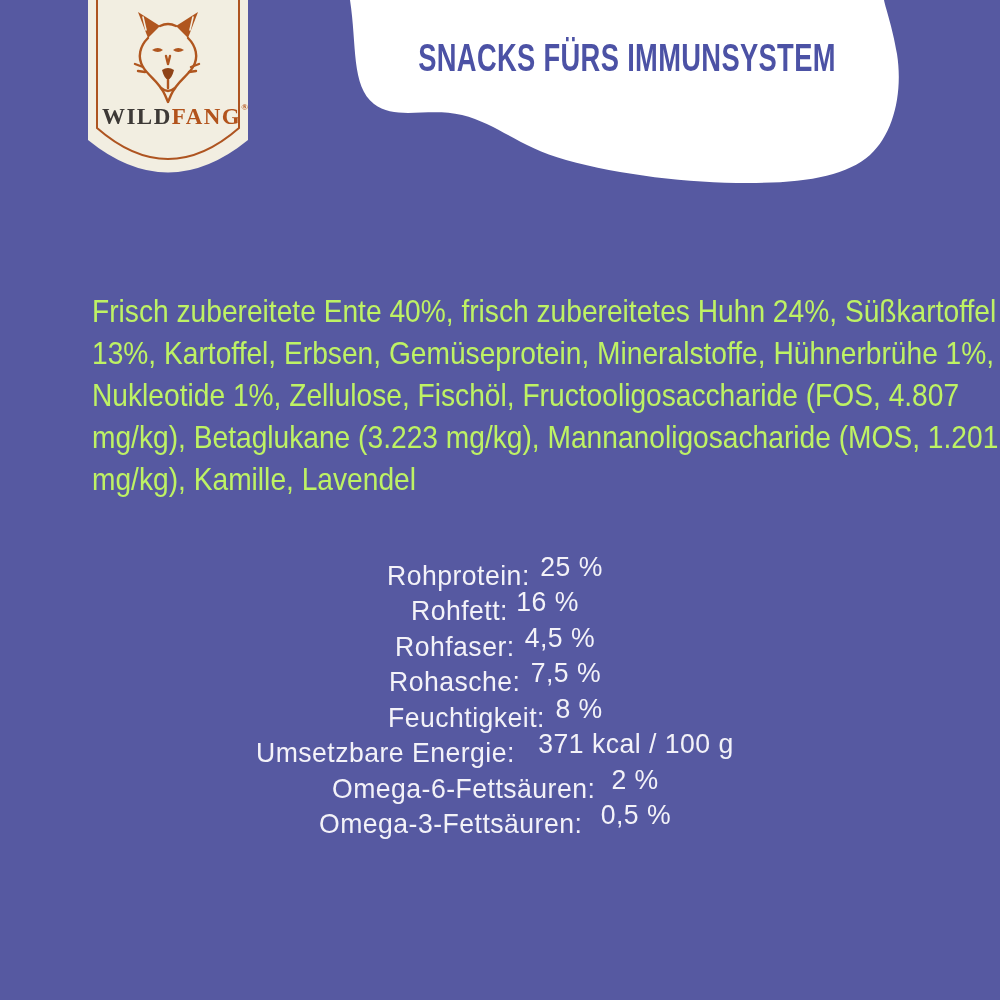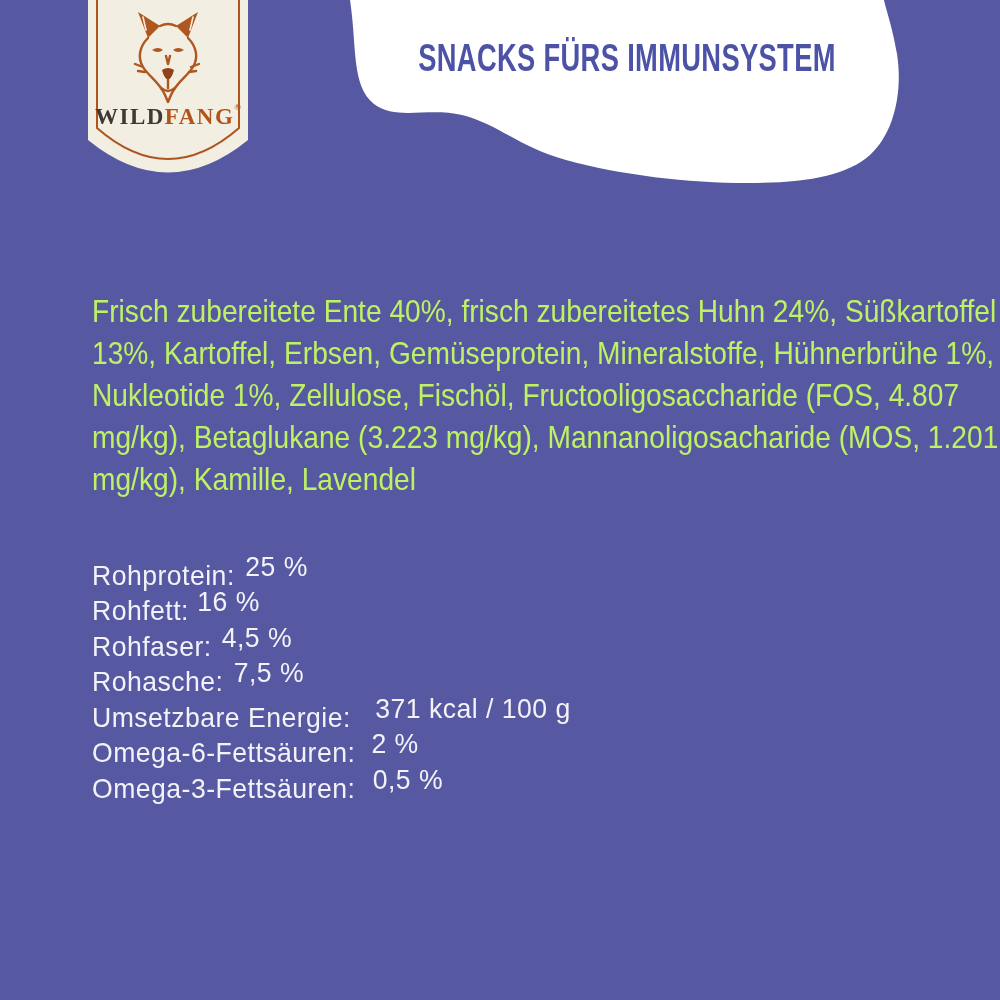--- a/index.html
+++ b/index.html
@@ -15,21 +15,21 @@
     transform:translateX(-50%) scaleX(0.70);
     transform-origin:center top;
     font-size:39px;font-weight:700;letter-spacing:0.5px;
     color:#4c52a5;white-space:nowrap;
   }
 
   
   .badge{position:absolute;top:0;left:88px;width:160px;height:195px;}
   .badge svg{position:absolute;top:0;left:0;}
   .brand-line{
-    position:absolute;top:104px;left:0;width:160px;text-align:center;
+    position:absolute;top:104px;left:0;width:160px;text-align:right;
     font-family:"Liberation Serif",serif;font-size:23px;font-weight:600;
     letter-spacing:1.5px;white-space:nowrap;
   }
   .brand-wild{color:#3d3936;}
   .brand-fang{color:#b2531c;}
   .brand-reg{color:#b2531c;font-size:9px;vertical-align:top;position:relative;top:-2px;letter-spacing:0;}
 
   
   .section-heading{
     position:absolute;left:90px;
@@ -42,21 +42,21 @@
     position:absolute;left:92px;top:290px;
     color:#bef264;font-size:32px;font-weight:400;line-height:42px;
   }
   .composition-line{
     transform:scaleX(0.88);transform-origin:left center;white-space:nowrap;
   }
 
   
   .analysis-table{position:absolute;left:92px;top:558px;width:806px;}
   .analysis-row{
-    display:flex;justify-content:flex-start;align-items:center;
+    display:flex;justify-content:center;align-items:center;
     height:35.5px;color:#f3f2f8;font-size:28px;
   }
   .analysis-label{letter-spacing:0.5px;transform:scaleX(0.95);transform-origin:left center;white-space:nowrap;}
   .analysis-value{transform:translateY(-9px) scaleX(0.95);transform-origin:right center;white-space:nowrap;letter-spacing:0.5px;}
 </style>
 </head>
 <body>
 
 <div class="canvas">
 
@@ -124,20 +124,24 @@
     </div>
     <div class="analysis-row">
       <span class="analysis-label">Rohfaser:</span>
       <span class="analysis-value">4,5 %</span>
     </div>
     <div class="analysis-row">
       <span class="analysis-label">Rohasche:</span>
       <span class="analysis-value">7,5 %</span>
     </div>
     <div class="analysis-row">
+      <span class="analysis-label">Feuchtigkeit:</span>
+      <span class="analysis-value">8 %</span>
+    </div>
+    <div class="analysis-row">
       <span class="analysis-label">Umsetzbare Energie:</span>
       <span class="analysis-value">371 kcal / 100 g</span>
     </div>
     <div class="analysis-row">
       <span class="analysis-label">Omega-6-Fettsäuren:</span>
       <span class="analysis-value">2 %</span>
     </div>
     <div class="analysis-row">
       <span class="analysis-label">Omega-3-Fettsäuren:</span>
       <span class="analysis-value">0,5 %</span>

